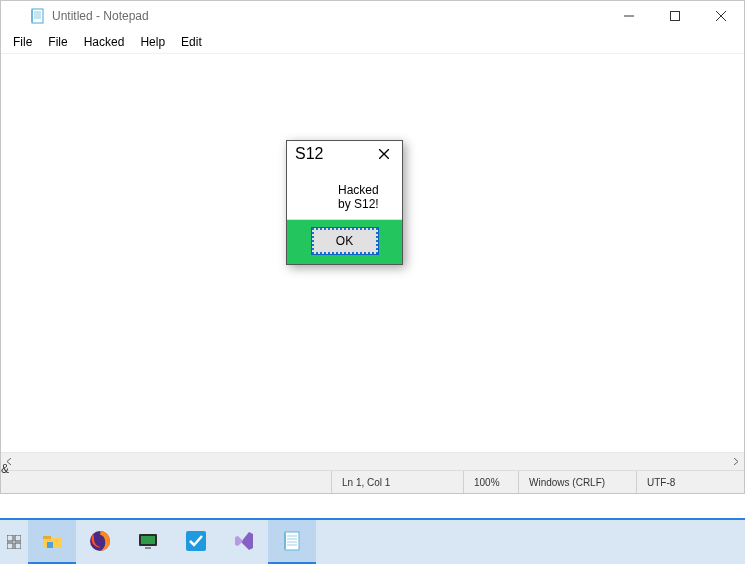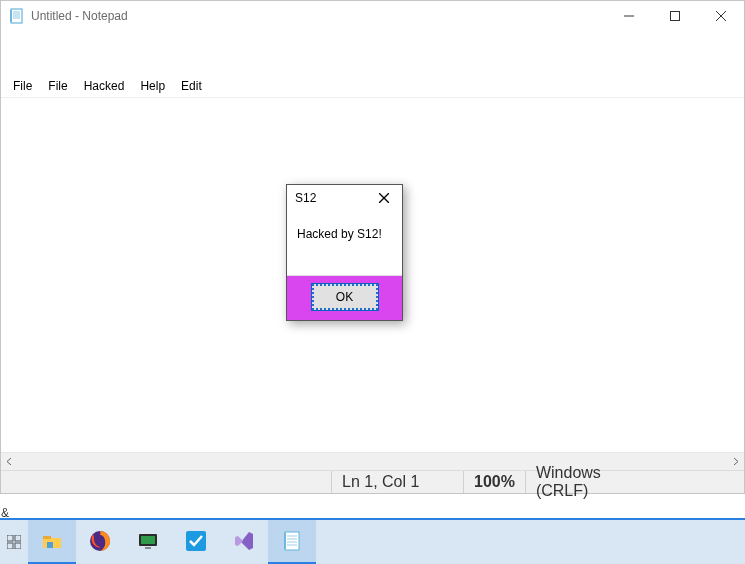--- a/index.html
+++ b/index.html
@@ -1,36 +1,36 @@
 <!DOCTYPE html>
 <html><head>
 <meta charset="utf-8">
 <style>
   html,body{margin:0;padding:0;width:745px;height:564px;font-family:"Segoe UI",Tahoma,sans-serif;font-size:12px;background:#fff;color:#000;overflow:hidden;}
   .window{position:relative;width:745px;height:494px;border:1px solid #c5c5c5;box-sizing:border-box;background:#fff;display:flex;flex-direction:column;}
-  .titlebar{height:30px;display:flex;align-items:center;background:#fff;}
+  .titlebar{height:30px;display:flex;align-items:center;background:#fff;padding-left:21px;}
   .titlebar .app-icon{width:16px;height:16px;margin:0 6px 0 8px;}
   .titlebar .title{flex:0 0 auto;color:#6b6b6b;font-size:12px;}
   .titlebar .spacer{flex:1;}
   .win-btn{width:46px;height:30px;display:flex;align-items:center;justify-content:center;color:#555;}
   .win-btn svg{pointer-events:none;}
-  .menubar{height:22px;display:flex;align-items:center;padding:0 4px;background:#fff;border-bottom:1px solid #f0f0f0;margin-top:44px;}
+  .menubar{height:22px;display:flex;align-items:center;padding:0 4px;background:#fff;border-bottom:1px solid #f0f0f0;}
   .menu-item{padding:2px 8px;font-size:12px;}
   .text-area{flex:1;background:#fff;position:relative;}
   .scroll-h{height:17px;border-top:1px solid #e8e8e8;background:#f0f0f0;display:flex;align-items:center;}
   .scroll-arrow{width:17px;height:17px;display:flex;align-items:center;justify-content:center;color:#606060;}
   .scroll-track{flex:1;}
-  .statusbar{height:22px;border-top:1px solid #dcdcdc;background:#f0f0f0;display:flex;font-size:16px;color:#333;}
+  .statusbar{height:22px;border-top:1px solid #dcdcdc;background:#f0f0f0;display:flex;font-size:10px;color:#333;}
   .status-cell{border-left:1px solid #d0d0d0;display:flex;align-items:center;padding:0 10px;box-sizing:border-box;}
   .dialog{position:absolute;left:285px;top:86px;width:115px;border:1px solid #555;background:#fff;box-shadow:3px 3px 10px rgba(0,0,0,0.35);}
   .dlg-title{height:26px;display:flex;align-items:center;padding:0 8px;background:#fff;}
-  .dlg-title .t{flex:1;font-size:12px;}
+  .dlg-title .t{flex:1;font-size:16px;}
   .dlg-close{width:20px;height:20px;display:flex;align-items:center;justify-content:center;}
-  .dlg-body{padding:16px 10px 34px;font-size:12px;}
-  .dlg-footer{background:#d946ef;padding:8px 0 10px;display:flex;justify-content:center;border-top:1px solid #e0e0e0;align-items:flex-end;}
+  .dlg-body{padding:16px 10px 8px;font-size:12px;margin-left:41px;}
+  .dlg-footer{background:#22c55e;padding:8px 0 10px;display:flex;justify-content:center;border-top:1px solid #e0e0e0;align-items:flex-end;}
   .ok-btn{min-width:62px;height:22px;background:#e1e1e1;border:2px dotted #1a6fd1;outline:1px solid #0a63c2;font-size:12px;display:flex;align-items:center;justify-content:center;}
   .taskbar-gap{height:24px;background:#fff;}
   .taskbar{height:44px;width:745px;background:#d9e7f5;border-top:2px solid #2a7fe0;display:flex;align-items:stretch;}
   .task-left{width:28px;display:flex;align-items:center;justify-content:center;}
   .task-grid{color:#444;}
   .task-btn{width:48px;display:flex;align-items:center;justify-content:center;border-bottom:2px solid transparent;}
   .task-btn.active{background:#bcd6ef;border-bottom-color:#2a7fe0;}
   .task-btn .ico{width:26px;height:26px;display:flex;align-items:center;justify-content:center;}
   .edge-indicator{position:absolute;left:0;top:408px;font-size:12px;color:#333;}
 </style>
@@ -108,22 +108,23 @@
     <div class="scroll-arrow">
       <svg width="7" height="7">
           <polyline points="2,0 6,3.5 2,7" fill="none" stroke="#606060" stroke-width="1"></polyline>
         </svg>
     </div>
   </div>
 
   <div class="statusbar">
     <div class="status-cell" style="border-left:none;flex:0 0 330px;"></div>
     <div class="status-cell" style="flex:0 0 132px;">Ln 1, Col 1</div>
-    <div class="status-cell" style="flex:0 0 55px;font-weight:bold;">100%</div>
+    <div class="status-cell" style="flex:0 0 55px;">100%</div>
     <div class="status-cell" style="flex:0 0 118px;">Windows (CRLF)</div>
+    <div class="status-cell" style="flex:1;">UTF-8</div>
   </div>
 
 </div>
 
 <div class="taskbar-gap"></div>
 
 <div class="taskbar">
   <div class="task-left">
     <svg class="task-grid" width="14" height="14">
       <rect x="0" y="0" width="6" height="6" fill="none" stroke="#555"></rect>

